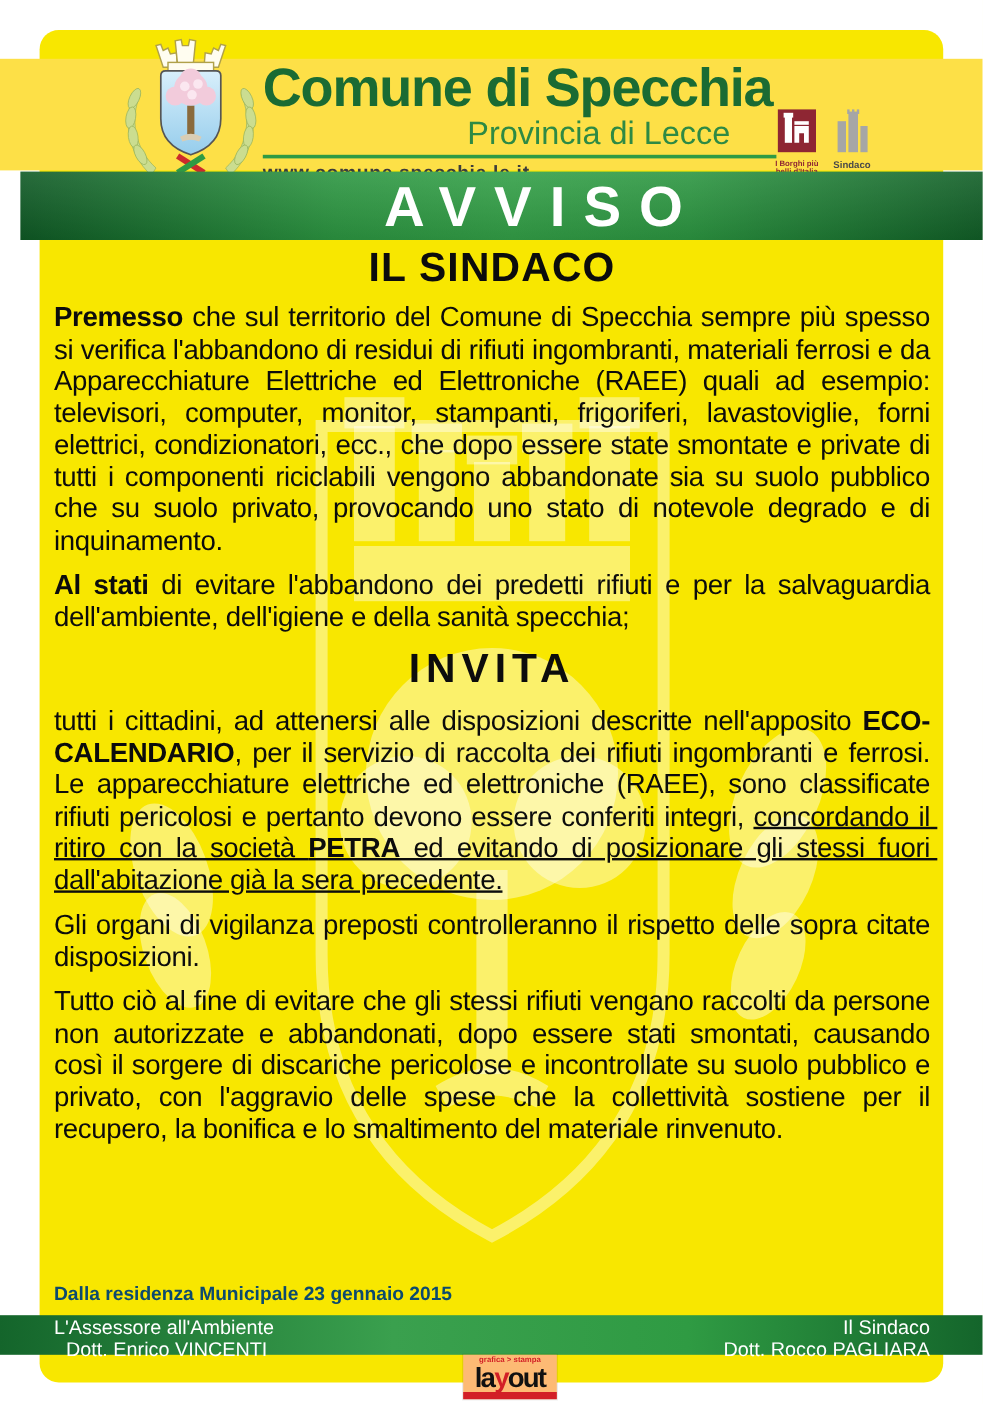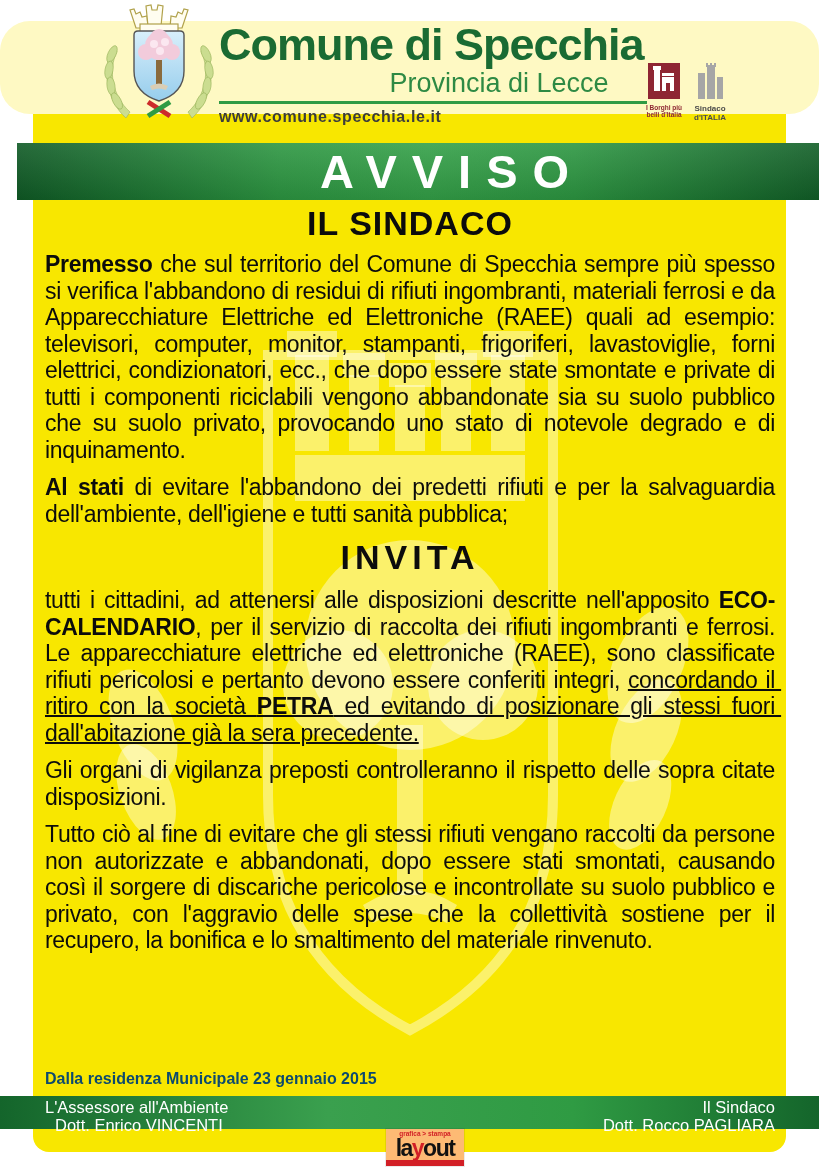--- a/index.html
+++ b/index.html
@@ -8,21 +8,21 @@
     font-family:"Liberation Sans", sans-serif;overflow:hidden;
   }
   .yellow-card{
     position:absolute;left:33px;top:25px;width:753px;height:1127px;
     background:#f8e700;border-radius:16px;
   }
   .watermark{position:absolute;left:0;top:0;width:753px;height:1127px;}
 
   
   .header-band{
-    position:absolute;left:0;top:21px;width:819px;height:93px;background:#fef9c3;z-index:2;border-radius:30px;
+    position:absolute;left:0;top:49px;width:819px;height:93px;background:#fde047;z-index:2;
   }
   .crest{position:absolute;left:100px;top:-23px;width:118px;height:128px;}
   .header-text{position:absolute;left:219px;top:1px;width:560px;}
   .comune-title{
     font-size:45px;font-weight:800;color:#1a6b33;letter-spacing:-1px;line-height:1.02;margin:0;
   }
   .provincia{
     font-size:27px;font-weight:400;color:#2e8a44;line-height:1.0;margin-top:2px;text-align:center;
   }
   .header-rule{width:428px;height:3px;background:#2f9b44;margin-top:4px;}
@@ -214,21 +214,21 @@
   </div>
 
   <div class="avviso-banner">
     <div class="avviso-title">AVVISO</div>
   </div>
 
   <div class="body-content">
     <div class="h-black">IL SINDACO</div>
 
     <p><span style="font-weight: 700;">Premesso </span><span>che sul territorio del Comune di Specchia sempre più spesso si verifica l'abbandono di residui di rifiuti ingombranti, materiali ferrosi e da Apparecchiature Elettriche ed Elettroniche (RAEE) quali ad esempio: televisori, computer, monitor, stampanti, frigoriferi, lavastoviglie, forni elettrici, condizionatori, ecc., che dopo essere state smontate e private di tutti i componenti riciclabili vengono abbandonate sia su suolo pubblico che su suolo privato, provocando uno stato di notevole degrado e di inquinamento.</span></p>
-    <p><span style="font-weight: 700;">Al stati </span><span>di evitare l'abbandono dei predetti rifiuti e per la salvaguardia dell'ambiente, dell'igiene e tutti sanità pubblica;</span></p>
+    <p><span style="font-weight: 700;">Al stati </span><span>di evitare l'abbandono dei predetti rifiuti e per la salvaguardia dell'ambiente, dell'igiene e della sanità specchia;</span></p>
 
     <div class="h-black h-invita">INVITA</div>
 
     <p><span>tutti i cittadini, ad attenersi alle disposizioni descritte nell'apposito </span><span style="font-weight: 700;">ECO-CALENDARIO</span><span>, per il servizio di raccolta dei rifiuti ingombranti e ferrosi. Le apparecchiature elettriche ed elettroniche (RAEE), sono classificate rifiuti pericolosi e pertanto devono essere conferiti integri, </span><span style="text-decoration: underline 2px;">concordando il ritiro con la società </span><span style="font-weight: 700; text-decoration: underline 2px;">PETRA</span><span style="text-decoration: underline 2px;"> ed evitando di posizionare gli stessi fuori dall'abitazione già la sera precedente.</span></p>
     <p><span>Gli organi di vigilanza preposti controlleranno il rispetto delle sopra citate disposizioni.</span></p>
     <p><span>Tutto ciò al fine di evitare che gli stessi rifiuti vengano raccolti da persone non autorizzate e abbandonati, dopo essere stati smontati, causando così il sorgere di discariche pericolose e incontrollate su suolo pubblico e privato, con l'aggravio delle spese che la collettività sostiene per il recupero, la bonifica e lo smaltimento del materiale rinvenuto.</span></p>
   </div>
 
   <div class="date-line">Dalla residenza Municipale 23 gennaio 2015</div>
 

